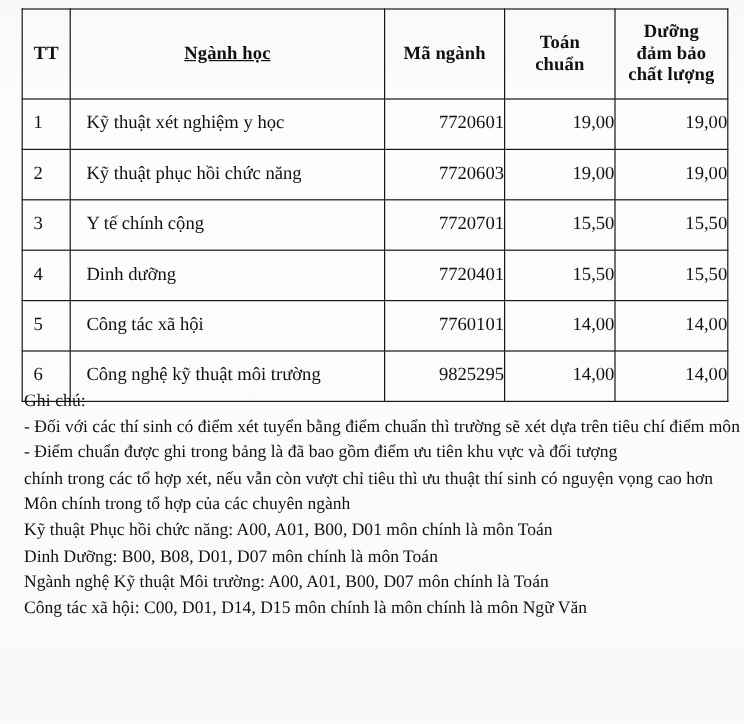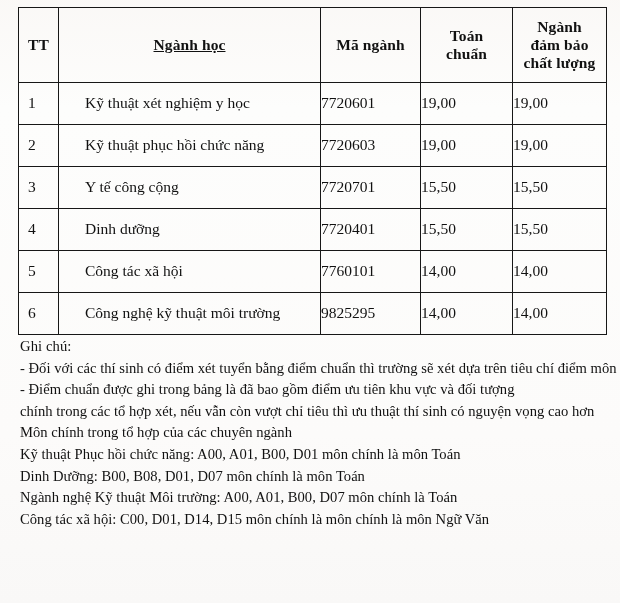--- a/index.html
+++ b/index.html
@@ -58,33 +58,33 @@
   .score-table tbody td {
     font-size: 15.5px;
     line-height: 1.2;
   }
   td.cell-tt {
     text-align: left;
     padding-left: 9px;
   }
   td.cell-name {
     text-align: left;
-    padding-left: 26px;
+    padding-left: 13px;
   }
   td.cell-code,
   td.cell-score,
   td.cell-thresh {
-    text-align: left;
+    text-align: right;
     margin-left: 23px;
   }
 
   .notes {
     position: absolute;
     left: 20px;
-    top: 336px;
+    top: 324px;
     width: 592px;
   }
   .note-line {
     font-size: 14.6px;
     line-height: 21.6px;
     height: 21.6px;
     white-space: nowrap;
     letter-spacing: 0.02px;
   }
   .note-line.heading { letter-spacing: 0.1px; }
@@ -105,21 +105,21 @@
     <thead>
       <tr>
         <th class="h-tt">TT</th>
         <th class="h-name">Ngành học</th>
         <th class="h-code">Mã ngành</th>
         <th class="h-score">
           <span>Toán</span><br>
           <span>chuẩn</span>
         </th>
         <th class="h-thresh">
-          <span>Ngành</span><br>
+          <span>Dưỡng</span><br>
           <span>đảm bảo</span><br>
           <span>chất lượng</span>
         </th>
       </tr>
     </thead>
     <tbody id="table-body">
         <tr>
           <td class="cell-tt">1</td>
           <td class="cell-name">Kỹ thuật xét nghiệm y học</td>
           <td class="cell-code">7720601</td>
@@ -128,21 +128,21 @@
         </tr>
         <tr>
           <td class="cell-tt">2</td>
           <td class="cell-name">Kỹ thuật phục hồi chức năng</td>
           <td class="cell-code">7720603</td>
           <td class="cell-score">19,00</td>
           <td class="cell-thresh">19,00</td>
         </tr>
         <tr>
           <td class="cell-tt">3</td>
-          <td class="cell-name">Y tế công cộng</td>
+          <td class="cell-name">Y tế chính cộng</td>
           <td class="cell-code">7720701</td>
           <td class="cell-score">15,50</td>
           <td class="cell-thresh">15,50</td>
         </tr>
         <tr>
           <td class="cell-tt">4</td>
           <td class="cell-name">Dinh dưỡng</td>
           <td class="cell-code">7720401</td>
           <td class="cell-score">15,50</td>
           <td class="cell-thresh">15,50</td>

